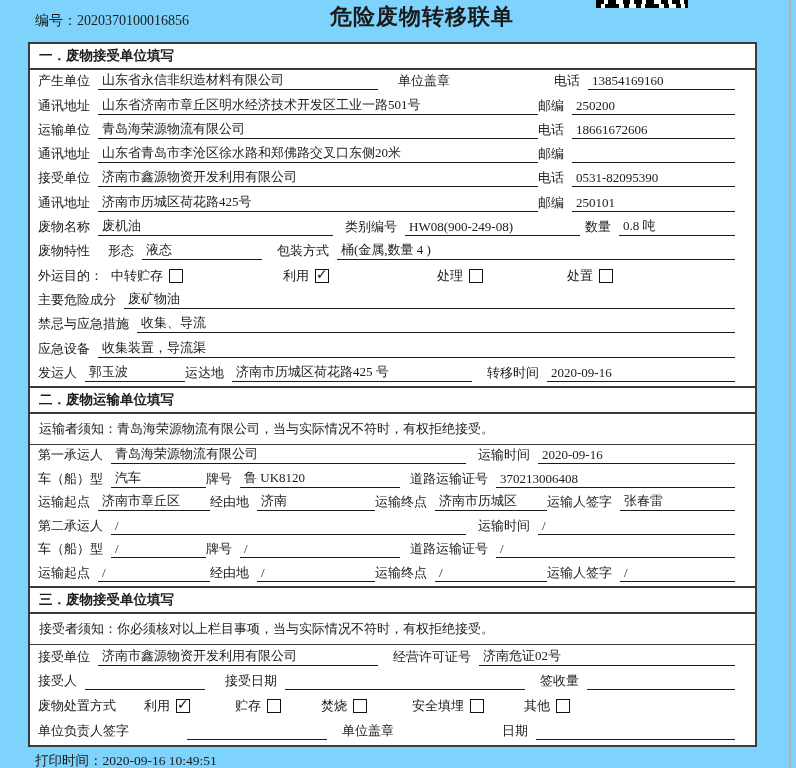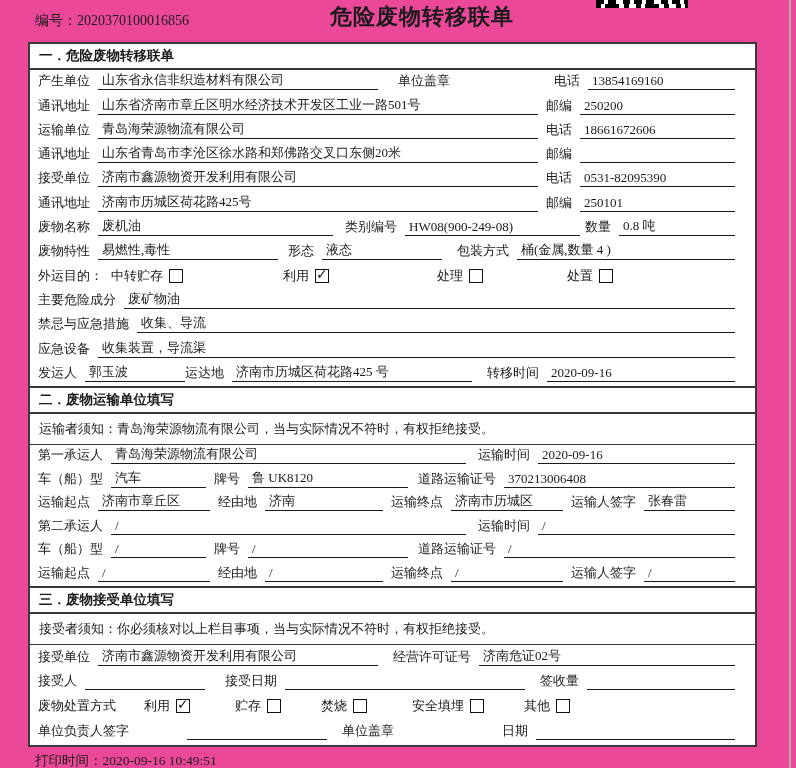--- a/index.html
+++ b/index.html
@@ -1,17 +1,17 @@
 <!DOCTYPE html>
 <html><head>
 <meta charset="utf-8">
 <style>
   html,body { margin:0; padding:0; background:#fff; }
   .page {
-    position:relative; width:796px; height:768px; background:#ec4899;
+    position:relative; width:796px; height:768px; background:#7dd3fc;
     font-family:"Liberation Serif","DejaVu Serif",serif;
     color:#1a1a1a; font-size:13px; overflow:hidden;
   }
   .serial { position:absolute; left:35px; top:12px; font-size:14px; white-space:nowrap; }
   .doc-title {
     position:absolute; left:330px; top:2px; font-size:22px; font-weight:bold;
     font-family:"Liberation Sans","DejaVu Sans",sans-serif; letter-spacing:1px; white-space:nowrap;
   }
   .qr { position:absolute; left:596px; top:0; width:92px; height:8px; overflow:hidden; }
   .qr .r1 { height:4px; background:repeating-linear-gradient(90deg,#000 0 8px,#fff 8px 12px,#000 12px 20px,#fff 20px 27px,#000 27px 34px,#fff 34px 38px); }
@@ -34,21 +34,21 @@
   .s1row { height:24.3px; }
   .s2row { height:23.5px; }
   .s3row { height:24.8px; }
   .lbl { white-space:nowrap; margin-right:8px; flex:0 0 auto; }
   .v { border-bottom:1px solid #1a1a1a; padding:0 4px; white-space:nowrap; overflow:hidden; flex:0 0 auto; box-sizing:border-box; min-height:15px; }
   .fx { flex:1 1 auto; }
 
   .w95{width:95px}.w100{width:100px}.w112{width:112px}.w118{width:118px}
   .w120{width:120px}.w140{width:140px}.w160{width:160px}.w175{width:175px}
   .w180{width:180px}.w235{width:235px}.w240{width:240px}.w280{width:280px}.w355{width:355px}
-  .w440{width:440px}.ml8{margin-left:8px}.ml10{margin-left:10px}.ml12{margin-left:12px}
+  .w440{width:440px}.ml8{}.ml10{margin-left:10px}.ml12{margin-left:12px}
   .ml14{margin-left:5px}.ml15{margin-left:15px}.ml20{margin-left:20px}.ml30{}.ml40{margin-left:40px}.ml45{margin-left:45px}.ml50{margin-left:50px}.ml96{margin-left:96px}.ml100{margin-left:100px}
   .ml108{margin-left:108px}.ml110{margin-left:84px}
 
   .cbg { display:inline-flex; align-items:center; flex:0 0 auto; }
   .box { display:inline-block; width:12px; height:12px; border:1px solid #111; margin-left:6px; position:relative; background:#fff; flex:0 0 auto; }
   .box .ck { position:absolute; left:0; top:-4px; font-style:normal; font-size:14px; font-weight:bold; font-family:"DejaVu Sans",sans-serif; }
 
   .print-time { position:absolute; left:35px; top:752px; font-size:13.5px; white-space:nowrap; }
 </style>
 </head>
@@ -61,21 +61,21 @@
   </div>
   <div class="doc-title">危险废物转移联单</div>
   <div class="qr">
       <div class="r1"></div>
       <div class="r2"></div>
     </div>
   <div class="edge-line"></div>
 
   <div class="tbl">
 
-    <div class="sec-head">一．危险废物转移联单</div>
+    <div class="sec-head">一．废物接受单位填写</div>
 
     <div class="row s1row">
       <span class="lbl">产生单位</span>
       <span class="v w280">山东省永信非织造材料有限公司</span>
       <span class="lbl ml20">单位盖章</span>
       <span class="lbl ml96">电话</span>
       <span class="v fx">13854169160</span>
     </div>
 
     <div class="row s1row">
@@ -117,21 +117,20 @@
       <span class="lbl">废物名称</span>
       <span class="v w235">废机油</span>
       <span class="lbl ml12">类别编号</span>
       <span class="v w175">HW08(900-249-08)</span>
       <span class="lbl ml14">数量</span>
       <span class="v fx">0.8 吨</span>
     </div>
 
     <div class="row s1row">
       <span class="lbl">废物特性</span>
-      <span class="v w180">易燃性,毒性</span>
       <span class="lbl ml10">形态</span>
       <span class="v w120">液态</span>
       <span class="lbl ml15">包装方式</span>
       <span class="v fx">桶(金属,数量 4 )</span>
     </div>
 
     <div class="row s1row">
       <span class="lbl">外运目的：</span>
       <span class="cbg">
         <span>中转贮存</span>

